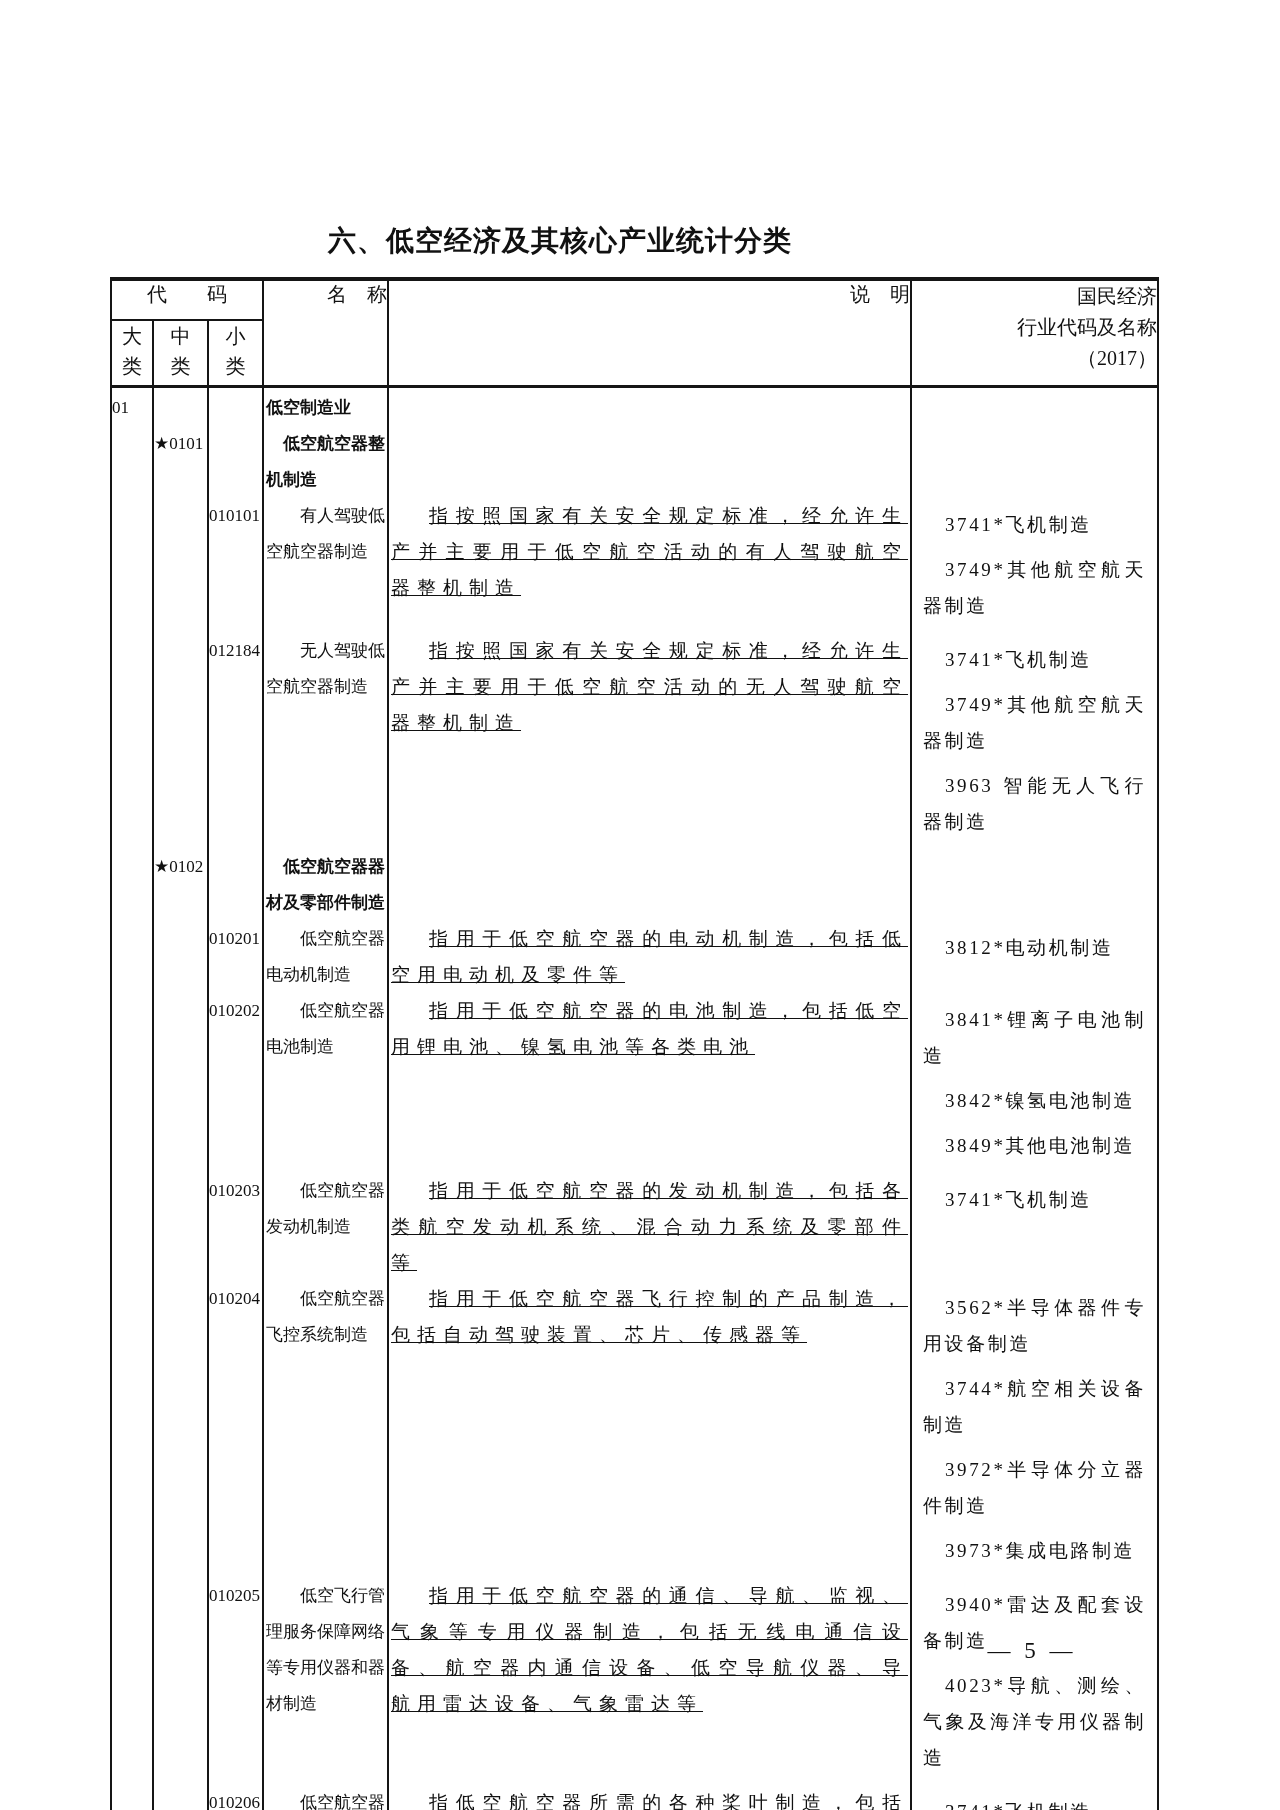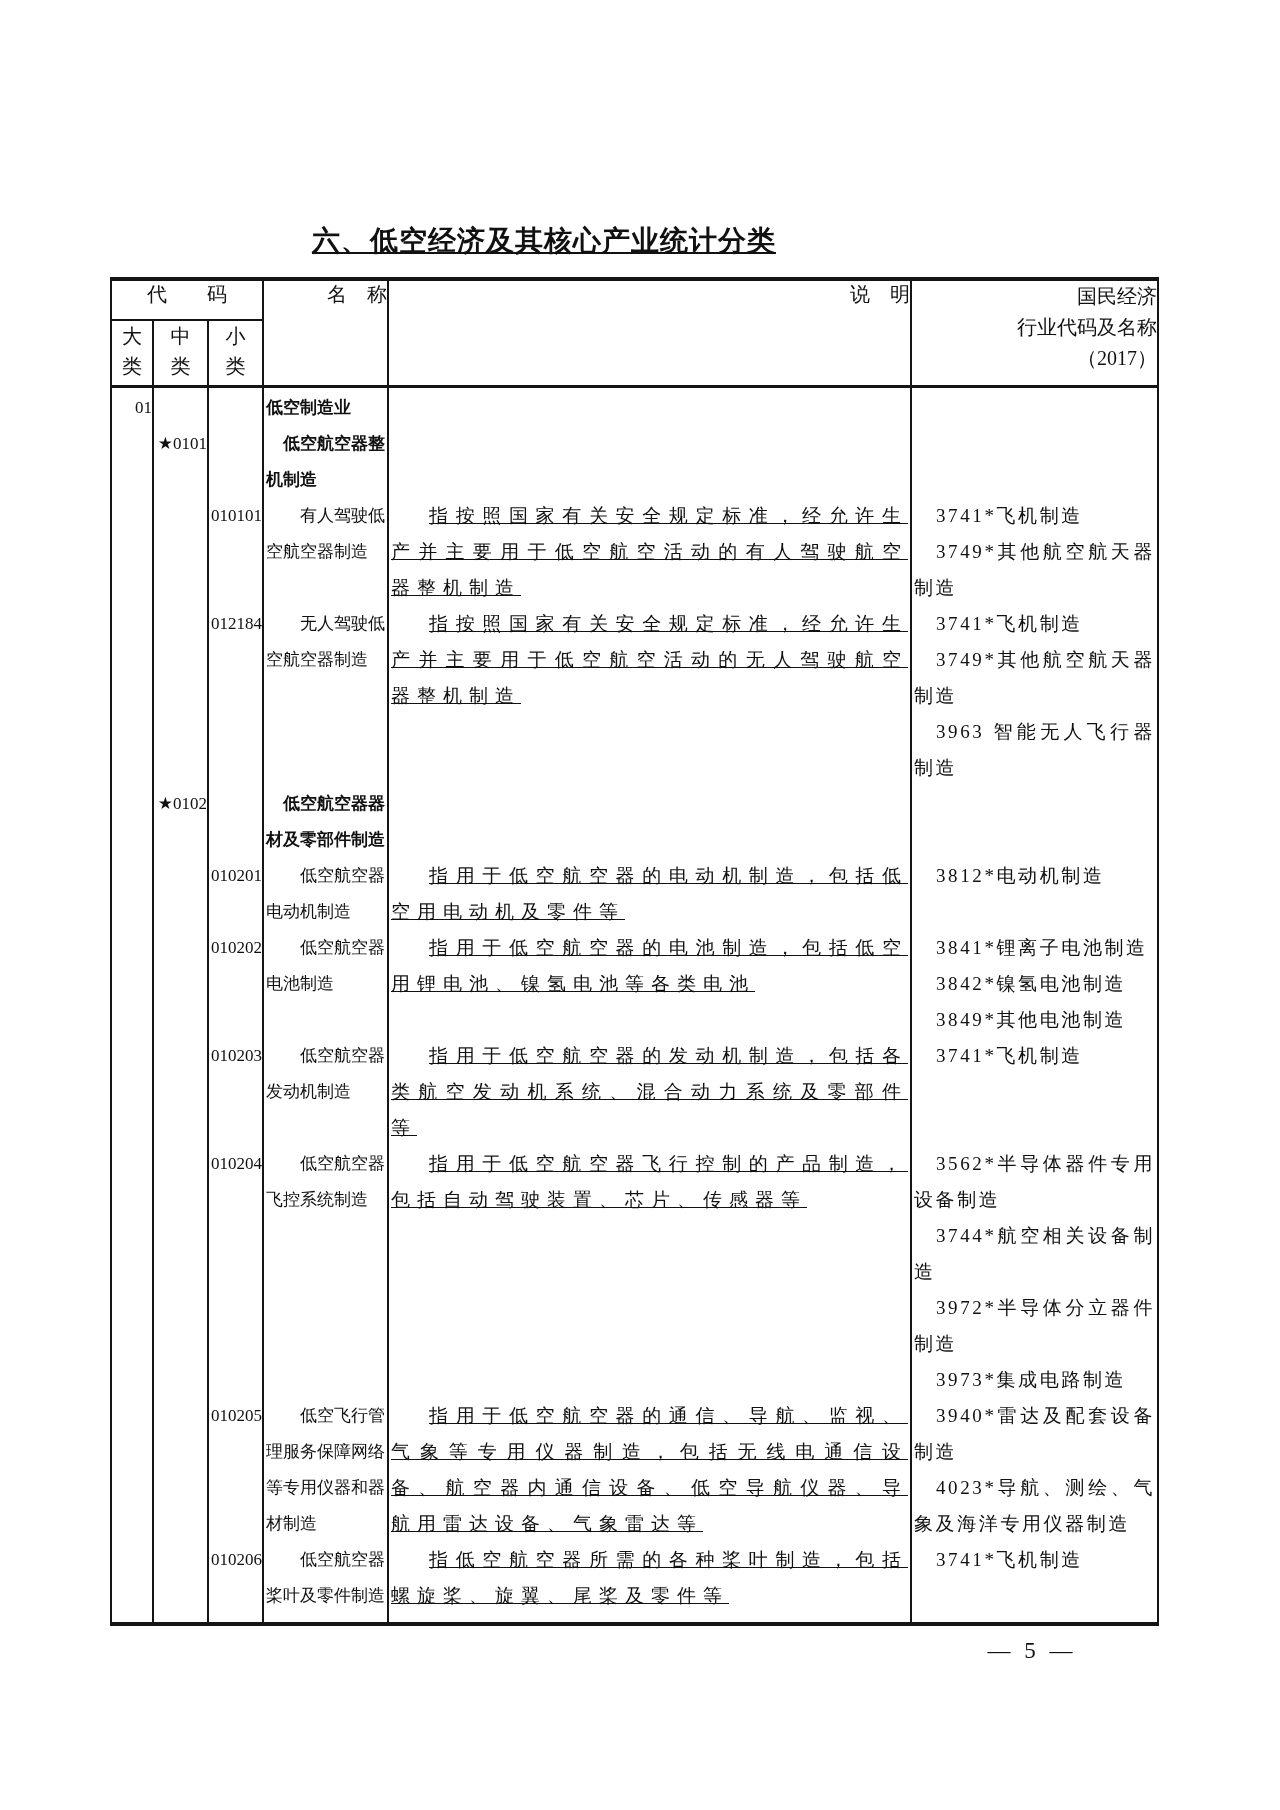--- a/index.html
+++ b/index.html
@@ -6,27 +6,26 @@
   body {
     width: 1280px;
     height: 1810px;
     position: relative;
     background: #ffffff;
     color: #111111;
     font-family: "Liberation Serif", "DejaVu Serif", serif;
   }
   .page-title {
     position: absolute;
-    left: 312px;
+    left: 328px;
     top: 222px;
     font-size: 28px;
     font-weight: bold;
     letter-spacing: 1px;
     white-space: nowrap;
-    text-decoration: underline;
   }
   table.doc-table {
     position: absolute;
     left: 110px;
     top: 277px;
     width: 1047px;
     border-collapse: collapse;
     table-layout: fixed;
     border-top: 4px solid #151515;
     border-bottom: 4px solid #151515;
@@ -63,21 +62,21 @@
     border-bottom: 3px solid #151515;
   }
   .h-ind {
     line-height: 31px;
     white-space: pre-line;
   }
   
   .doc-table tbody td { line-height: 36px; }
   td.code {
     font-size: 17px;
-    text-align: right;
+    text-align: left;
     letter-spacing: 0px;
   }
   td.name {
     font-size: 17px;
     text-align: justify;
     text-justify: inter-character;
     padding: 0 2px;
   }
   td.name.lv1 { font-weight: bold; text-indent: 0; font-family: Liberation Serif, serif; }
   td.name.lv2 { font-weight: bold; text-indent: 17px; }
@@ -90,21 +89,21 @@
     text-indent: 38px;
     padding: 0 2px;
     text-decoration: underline;
   }
   td.ind {
     font-size: 19px;
     letter-spacing: 2.6px;
     padding: 0 2px;
   }
   td.ind p {
-    margin: 0;
+    margin: 9px;
     text-indent: 22px;
     text-align: justify;
     text-justify: inter-character;
   }
   .doc-table tbody tr:first-child td { padding-top: 2px; }
   .doc-table tbody tr:last-child td { padding-bottom: 8px; }
   .page-number {
     position: absolute;
     left: 947px;
     top: 1638px;

